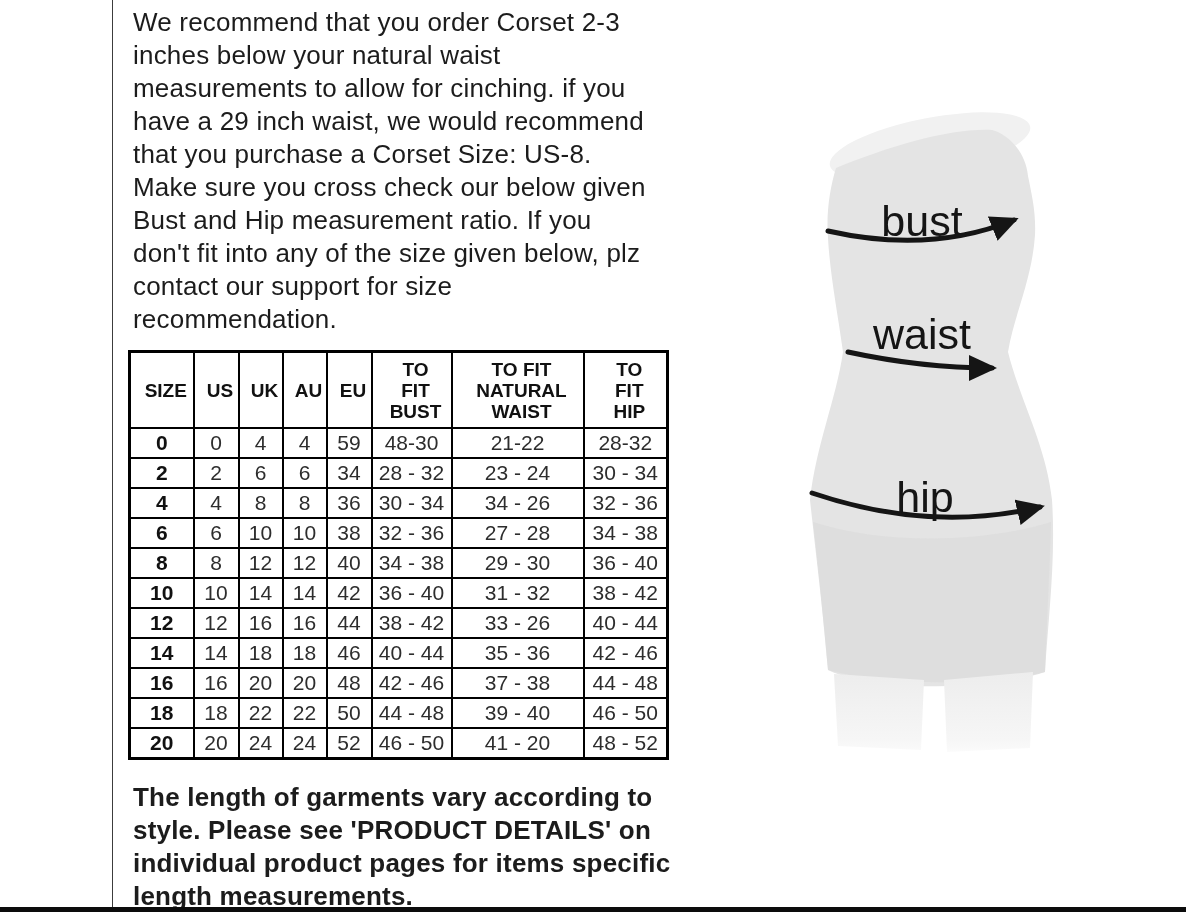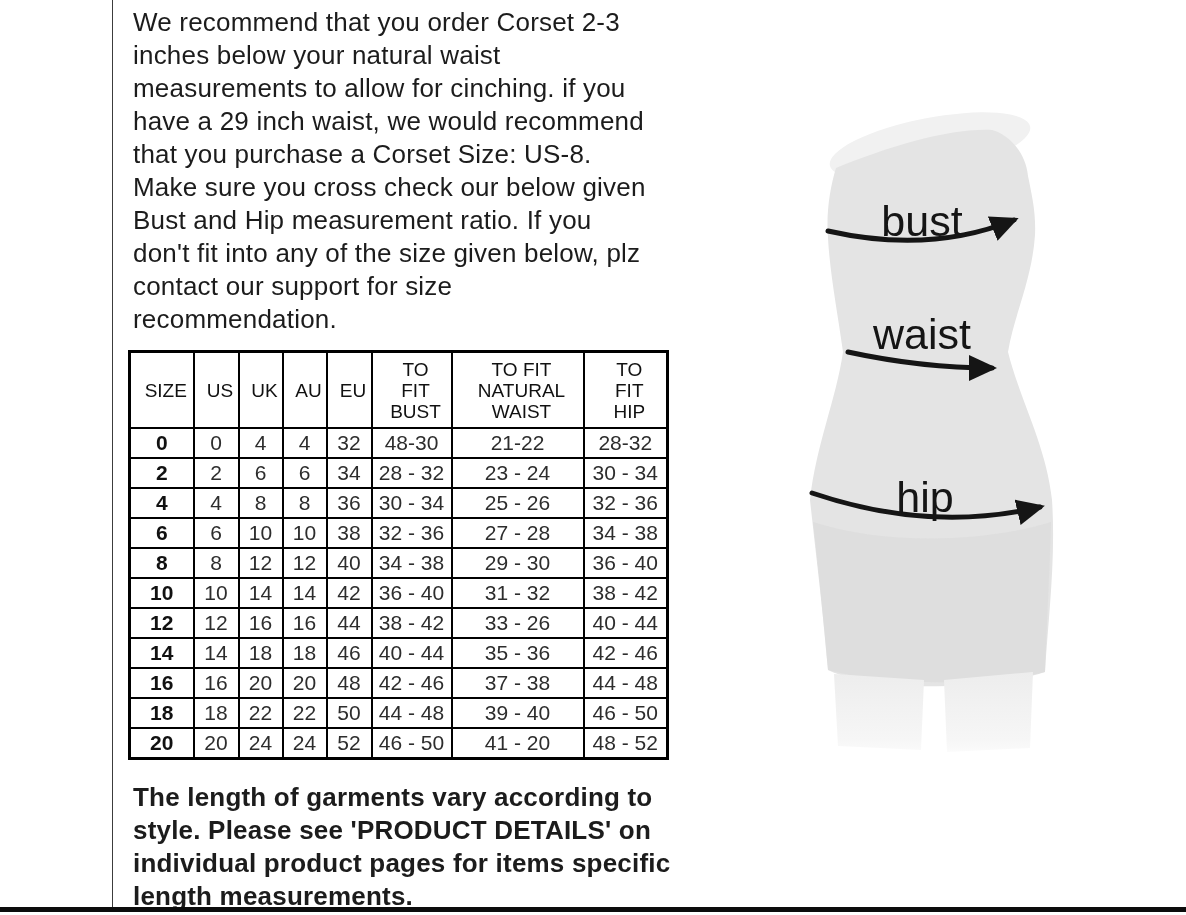--- a/index.html
+++ b/index.html
@@ -28,21 +28,21 @@
     position:absolute;left:128px;top:350px;
     width:538px;table-layout:fixed;
     border-collapse:collapse;border:3px solid #000;
     background:#fff;
   }
   table.size-chart th, table.size-chart td{
     border:2px solid #000;text-align:center;vertical-align:middle;
     padding:0;overflow:hidden;
   }
   table.size-chart th{
-    font-size:19px;line-height:21px;font-weight:normal;color:#111;
+    font-size:19px;line-height:21px;font-weight:bold;color:#111;
     white-space:pre-line;height:74px;padding-left:8px;
   }
   table.size-chart td{
     font-size:21px;height:28px;color:#2d2d2d;font-weight:normal;
   }
   table.size-chart td:first-child{font-weight:bold;color:#111;}
   .figure-wrap{
     position:absolute;left:780px;top:100px;width:310px;height:680px;
   }
   .fig-label{
@@ -95,21 +95,21 @@
 FIT
 HIP</th>
       </tr>
   </thead>
   <tbody id="table-body">
       <tr>
         <td>0</td>
         <td>0</td>
         <td>4</td>
         <td>4</td>
-        <td>32</td>
+        <td>59</td>
         <td>48-30</td>
         <td>21-22</td>
         <td>28-32</td>
       </tr>
       <tr>
         <td>2</td>
         <td>2</td>
         <td>6</td>
         <td>6</td>
         <td>34</td>
@@ -117,21 +117,21 @@
         <td>23 - 24</td>
         <td>30 - 34</td>
       </tr>
       <tr>
         <td>4</td>
         <td>4</td>
         <td>8</td>
         <td>8</td>
         <td>36</td>
         <td>30 - 34</td>
-        <td>25 - 26</td>
+        <td>34 - 26</td>
         <td>32 - 36</td>
       </tr>
       <tr>
         <td>6</td>
         <td>6</td>
         <td>10</td>
         <td>10</td>
         <td>38</td>
         <td>32 - 36</td>
         <td>27 - 28</td>

